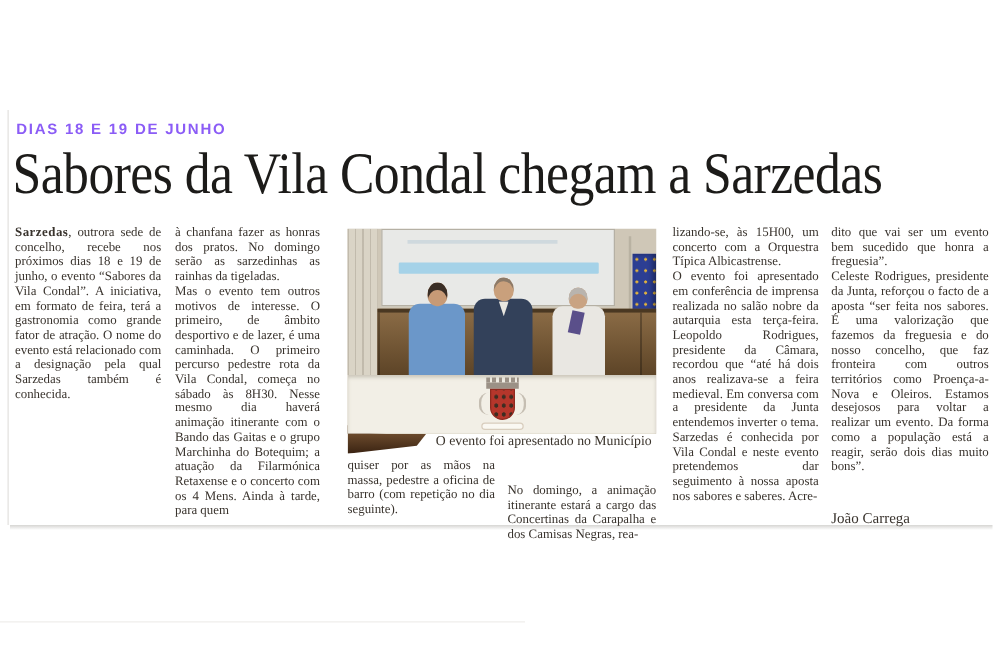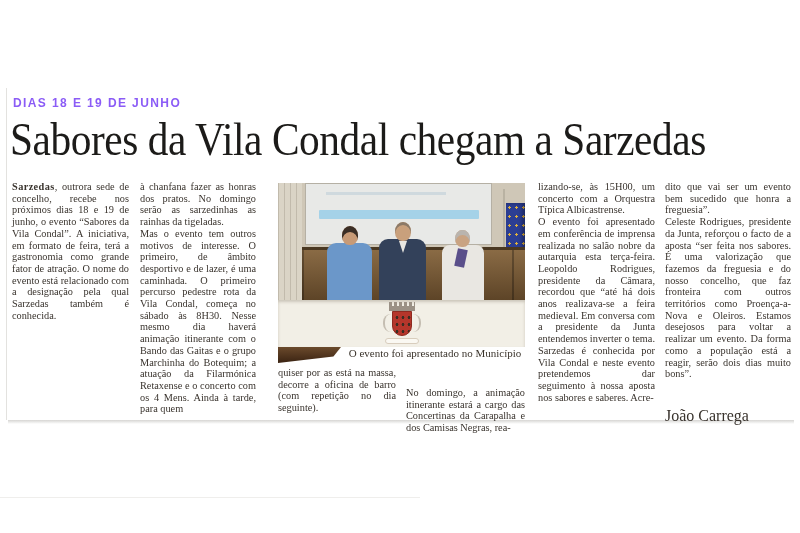--- a/index.html
+++ b/index.html
@@ -37,21 +37,21 @@
     text-align:justify;
   }
   .col p{margin:0;}
   .col1{left:12px;top:181px;width:117px;}
   .col2{left:140px;top:181px;width:116px;}
   .col3{left:278px;top:367px;width:118px;}
   .col4{left:406px;top:367px;width:119px;margin-top:20px;}
   .col5{left:538px;top:181px;width:117px;}
   .col6{left:665px;top:181px;width:126px;}
   .lead{font-weight:700;letter-spacing:.4px;font-family:Liberation Serif, serif;}
-  .byline{left:665px;top:407px;width:126px;font-size:16px;color:#39332d;}
+  .byline{left:665px;top:407px;width:126px;font-size:12px;color:#39332d;}
 
   
   .photo{left:278px;top:183px;width:247px;height:164px;overflow:hidden;background:#cfc7b7;}
   .pilaster{left:0;top:0;width:24px;height:117px;background:#dad4c6;
     background-image:repeating-linear-gradient(90deg, rgba(120,110,95,.25) 0 1px, rgba(0,0,0,0) 1px 6px);}
   .screen{left:27px;top:0;width:187px;height:62px;background:#e8e9e7;border:1px solid #b5b0a4;box-sizing:border-box;}
   .screen-titleline{left:20px;top:8px;width:120px;height:3px;background:#cfd9de;}
   .screen-bluebar{left:13px;top:26px;width:160px;height:9px;background:#a5d2e8;border-radius:1px;}
   .eu-flag{left:228px;top:20px;width:19px;height:85px;background:#2c3e93;
     background-image:radial-gradient(circle, #e2b33c 1px, rgba(0,0,0,0) 1.4px);
@@ -137,21 +137,21 @@
     <div class="crest-crown-top"></div>
     <div class="crest-crown"></div>
     <div class="crest-shield"></div>
     <div class="crest-scroll"></div>
   </div>
 </div>
 <div class="abs table-corner"></div>
 <div class="abs caption">O evento foi apresentado no Município</div>
 
 <div class="abs col col3">
-  <p>quiser por as está na massa, decorre a oficina de barro (com repetição no dia seguinte).</p>
+  <p>quiser por as mãos na massa, pedestre a oficina de barro (com repetição no dia seguinte).</p>
 </div>
 <div class="abs col col4">
   <p>No domingo, a animação itinerante estará a cargo das Concertinas da Carapalha e dos Camisas Negras, rea-</p>
 </div>
 
 <div class="abs col col5">
   <p>lizando-se, às 15H00, um concerto com a Orquestra Típica Albicastrense.</p>
   <p>O evento foi apresentado em conferência de imprensa realizada no salão nobre da autarquia esta terça-feira. Leopoldo Rodrigues, presidente da Câmara, recordou que “até há dois anos realizava-se a feira medieval. Em conversa com a presidente da Junta entendemos inverter o tema. Sarzedas é conhecida por Vila Condal e neste evento pretendemos dar seguimento à nossa aposta nos sabores e saberes. Acre-</p>
 </div>
 

